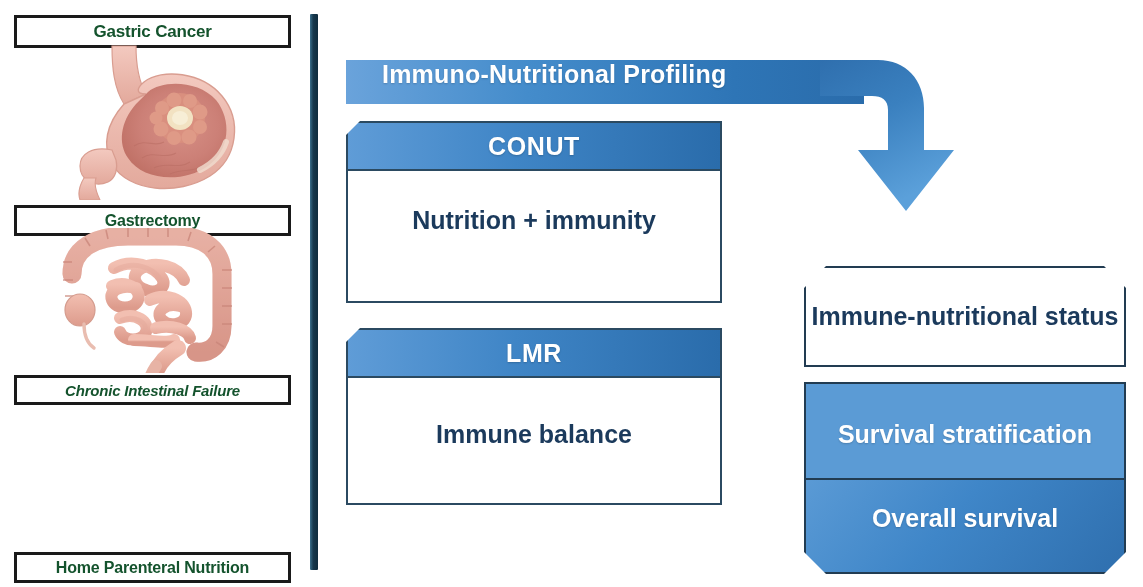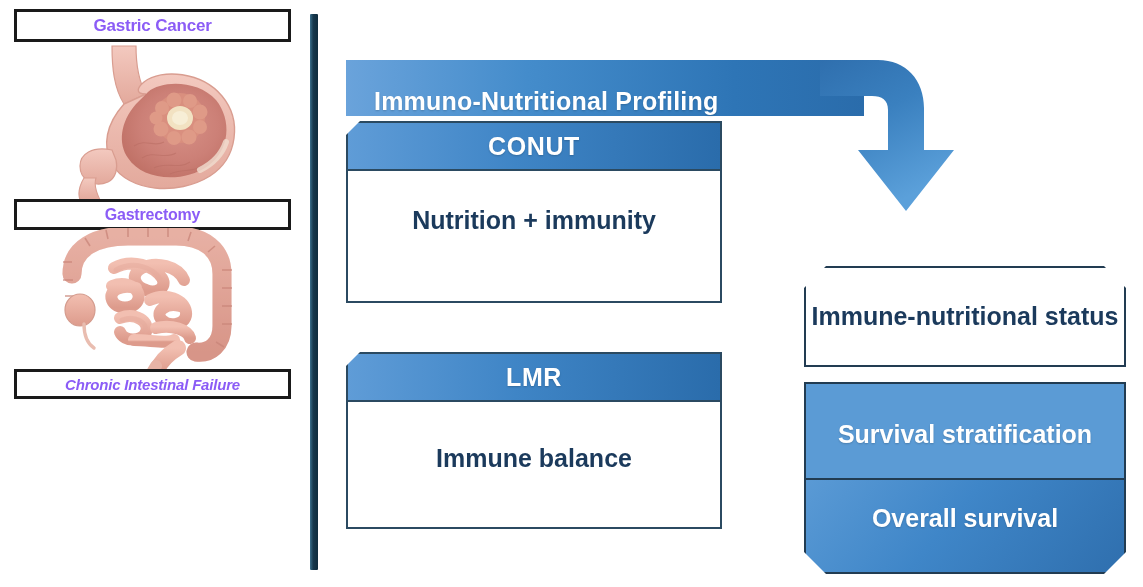--- a/index.html
+++ b/index.html
@@ -20,23 +20,24 @@
 
   
   .label-box {
     position: absolute;
     box-sizing: border-box;
     background: #ffffff;
     border: 3px solid #1a1a1a;
     display: flex;
     align-items: center;
     justify-content: center;
-    color: #8b5cf6;
+    color: #14532d;
     font-weight: bold;
     letter-spacing: -0.2px;
+    margin-top: 6px;
   }
   #lbl-gastric-cancer { left: 14px;  top: 9px;   width: 277px; height: 33px; font-size: 17px; }
   #lbl-gastrectomy    { left: 14px;  top: 199px; width: 277px; height: 31px; font-size: 16px; }
   #lbl-cif            { left: 14px;  top: 369px; width: 277px; height: 30px; font-size: 15px; font-style: italic; }
   #lbl-hpn            { left: 14px;  top: 546px; width: 277px; height: 31px; font-size: 16px; }
 
   .illus {
     position: absolute;
     overflow: hidden;
   }
@@ -53,26 +54,26 @@
     background: linear-gradient(90deg, #3b6f8c 0%, #17384d 40%, #0f2b3d 100%);
     border-radius: 1px;
   }
 
   
   #banner {
     position: absolute;
     left: 346px;
     top: 60px;
     width: 518px;
-    height: 56px;
+    height: 44px;
     background: linear-gradient(90deg, #6aa3db 0%, #448ccb 35%, #2e75b6 75%, #2a6cab 100%);
     display: flex;
-    align-items: flex-end;
-    box-sizing: border-box;
-    padding-left: 28px;
+    align-items: flex-start;
+    box-sizing: border-box;
+    padding-left: 36px;
   }
   #banner-text {
     color: #ffffff;
     font-size: 25px;
     font-weight: bold;
     letter-spacing: 0.2px;
     text-shadow: 0 1px 2px rgba(0,0,0,0.18);
   }
   #bent-arrow {
     position: absolute;
@@ -86,21 +87,21 @@
   .card {
     position: absolute;
     left: 346px;
     width: 376px;
     box-sizing: border-box;
     background: #ffffff;
     border: 2px solid #2b4a61;
     clip-path: polygon(14px 0, 100% 0, 100% calc(100% - 0px), 0 100%, 0 14px);
   }
   #card-conut { top: 121px; height: 182px; }
-  #card-lmr   { top: 328px; height: 177px; margin-top: 24px; }
+  #card-lmr   { top: 328px; height: 177px; }
 
   .card-head {
     height: 48px;
     background: linear-gradient(90deg, #5f9cd7 0%, #3f85c6 45%, #2a6cab 100%);
     border-bottom: 2px solid #2b4a61;
     display: flex;
     align-items: center;
     justify-content: center;
     box-sizing: border-box;
   }
@@ -287,20 +288,23 @@
       <path d="M128 120 C118 126, 110 134, 106 144" stroke="url(#gColon)" stroke-width="16" fill="none" stroke-linecap="round"></path>
       <path d="M106 138 C102 144, 100 148, 100 152" stroke="#e7b3a5" stroke-width="12" fill="none" stroke-linecap="round"></path>
     </svg>
   </div>
 
   <div class="label-box" id="lbl-cif">
     <span>Chronic Intestinal Failure</span>
   </div>
 
 
+  <div class="label-box" id="lbl-hpn">
+    <span>Home Parenteral Nutrition</span>
+  </div>
 
   <div class="divider-bar"></div>
 
   <div id="banner">
     <span id="banner-text">Immuno-Nutritional Profiling</span>
   </div>
 
   <div id="bent-arrow">
     <svg width="200" height="160" viewBox="0 0 200 160" xmlns="http://www.w3.org/2000/svg">
       <defs>

